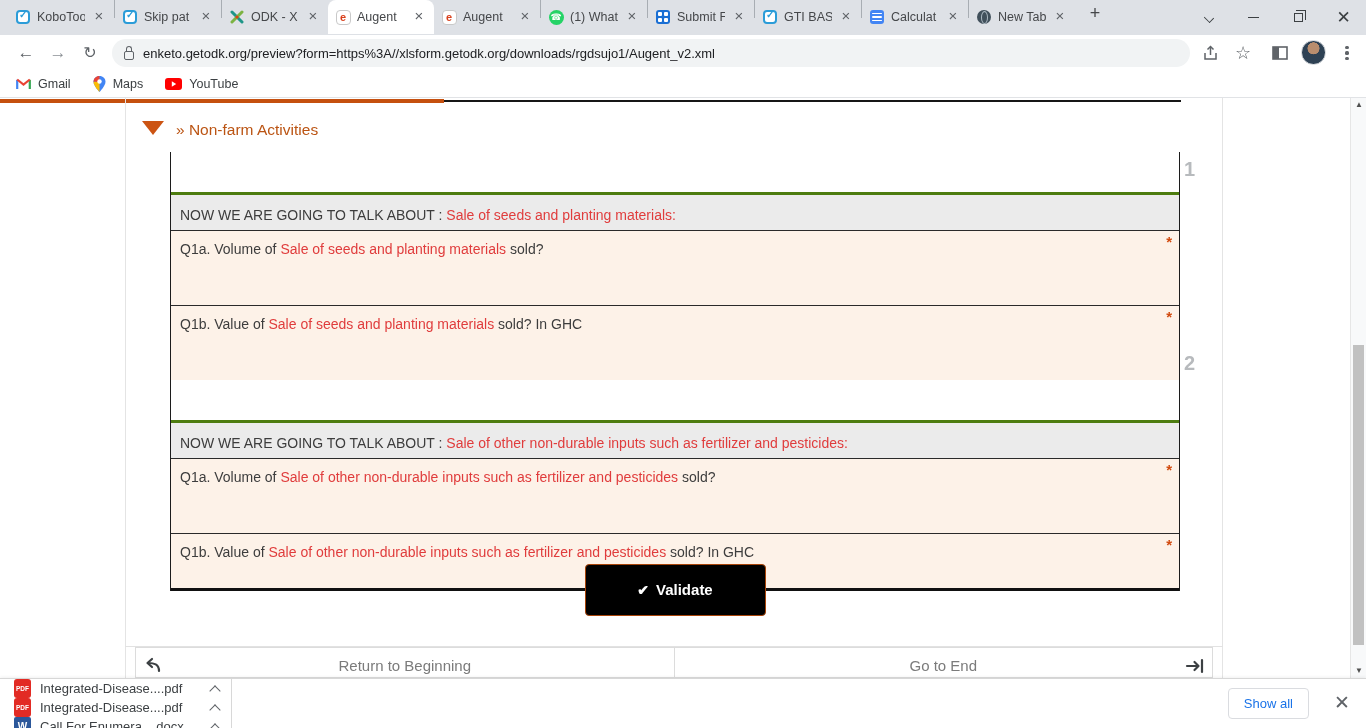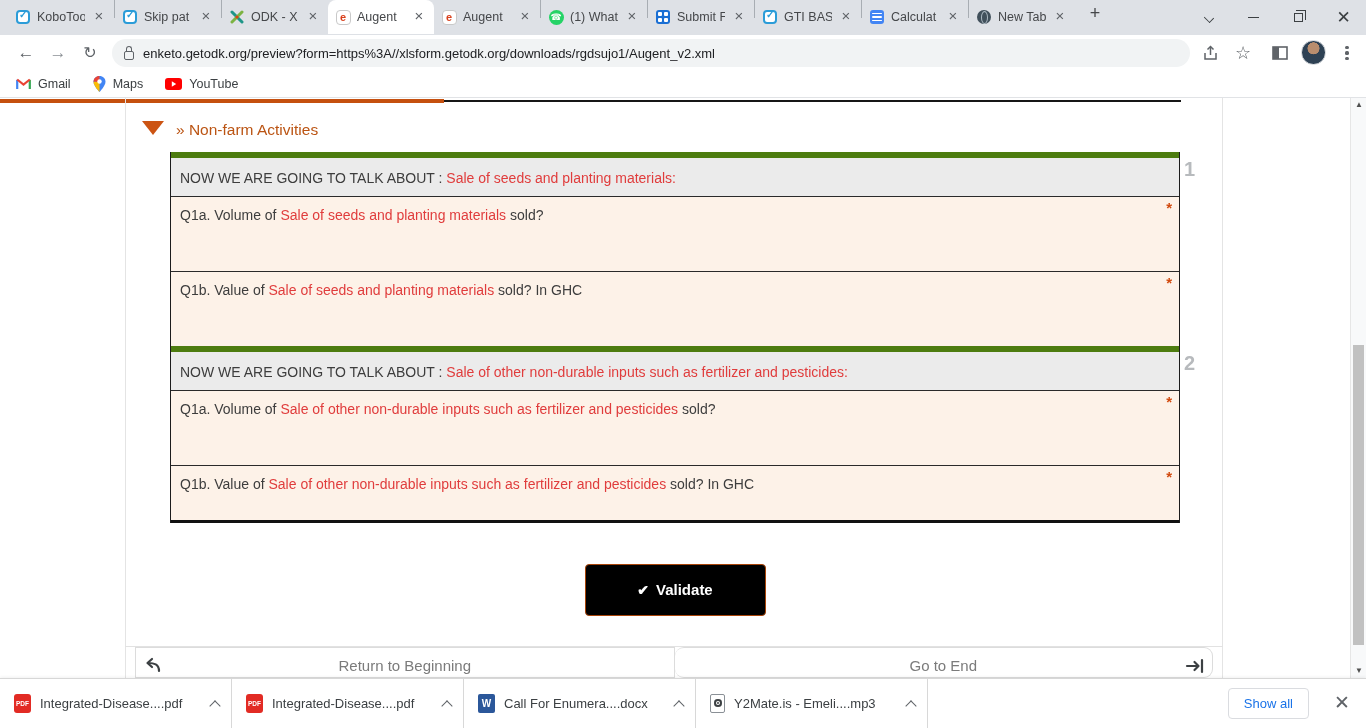--- a/index.html
+++ b/index.html
@@ -59,44 +59,44 @@
   .paper-edge { position:absolute; top:0; width:1px; height:580px; background:#e4e4e4; }
   .progress-done { position:absolute; left:0; top:1px; width:444px; height:4px; background:#c5500f; }
   .progress-rest { position:absolute; left:444px; top:2px; width:737px; height:2px; background:#161616; }
 
   .group-toggle { position:absolute; left:142px; top:23px; width:0; height:0; border-left:11px solid transparent; border-right:11px solid transparent; border-top:14px solid #cc5413; }
   .group-title { position:absolute; left:176px; top:23px; font-size:15.5px; font-weight:normal; color:#bb5413; }
 
   .formtable { position:absolute; left:170px; top:54px; width:1010px; border-left:1px solid #1c1c1c; border-right:1px solid #1c1c1c; }
   .row { font-size:14px; color:#3d3d3d; padding:11px 9px; position:relative; line-height:1.35; }
   .row .hl { color:#e03c3c; }
-  .row.note { height:44px; background:#ebebeb; border-top:6px solid #4d7c0f; }
+  .row.note { height:38px; background:#ebebeb; border-top:3px solid #4d7c0f;margin-top:40px; }
   .row.question { height:75px; background:#fdf2e8; border-top:1px solid #2a2a2a; padding-top:9px; }
   .row.question.last { border-bottom:3px solid #111; height:58px; }
   .row .req { position:absolute; top:1px; right:7px; color:#d24a0e; font-size:15px; font-weight:bold; }
   .qnum { position:absolute; left:1184px; font-size:20px; font-weight:bold; color:#b7babd; }
 
   .validate-wrap { position:absolute; left:170px; top:466px; width:1010px; text-align:center; }
   .validate-btn { display:inline-block; width:181px; height:52px; background:#000000; border:1px solid #a84409; border-radius:4px; color:#fff; font-size:15px; font-weight:bold; line-height:50px; cursor:pointer; }
   .validate-btn .chk { margin-right:7px; font-size:14px; }
 
   .nav-line { position:absolute; left:125px; top:548px; width:1098px; height:1px; background:#e2e2e2; }
   .formnav { position:absolute; left:135px; top:549px; width:1078px; height:31px; display:flex; }
   .formnav .fbtn { flex:1; position:relative; border:1px solid #dcdcdc; background:#fff; text-align:center; color:#7b7b7b; font-size:15px; padding-top:9px; cursor:pointer; }
-  .formnav .fbtn + .fbtn { border-left:none;border-radius:9px; }
+  .formnav .fbtn + .fbtn { border-left:none; }
   .fnav-ic { position:absolute; top:9px; width:22px; height:18px; }
 
   
   .scrollbar { position:absolute; left:1350px; top:98px; width:16px; height:580px; background:#f8f9fa; border-left:1px solid #e6e6e6; }
   .sb-arrow { position:absolute; left:0; width:16px; height:14px; color:#505050; font-size:8px; text-align:center; line-height:14px; }
   .sb-thumb { position:absolute; left:2px; top:247px; width:11px; height:300px; background:#c1c1c1; }
 
   
   .dlbar { position:absolute; left:0; top:678px; width:1366px; height:50px; background:#fff; border-top:1px solid #d7d7d7; box-shadow:0 -1px 3px rgba(0,0,0,.06); }
-  .dlitems { position:absolute; left:0; top:0; height:49px; display:flex; }
+  .dlitems { position:absolute; left:0; top:0; height:49px; display:flex;flex-direction:column; }
   .dlitem { width:232px; height:49px; display:flex; align-items:center; gap:9px; padding:0 10px 0 14px; border-right:1px solid #d8d8d8; cursor:pointer; }
   .dlitem .fname { flex:1; font-size:13px; color:#3c4043; white-space:nowrap; overflow:hidden; }
   .dl-caret { width:12px; height:8px; position:relative; flex:none; }
   .dl-caret:after { content:""; position:absolute; left:2px; top:2px; width:7px; height:7px; border-left:1.6px solid #5f6368; border-top:1.6px solid #5f6368; transform:rotate(45deg); }
   .ic-pdf { width:17px; height:19px; background:#e22b24; border-radius:3px; color:#fff; font-size:6.5px; font-weight:bold; text-align:center; line-height:19px; flex:none; }
   .ic-doc { width:17px; height:19px; background:#2b579a; border-radius:2px; color:#fff; font-size:10px; font-weight:bold; text-align:center; line-height:19px; flex:none; }
   .ic-mp3 { width:15px; height:19px; background:#fff; border:1.4px solid #8a9096; border-radius:2px; position:relative; flex:none; }
   .ic-mp3:after { content:""; position:absolute; left:2.5px; top:4px; width:8px; height:8px; background:#3c4043; border-radius:50%; box-shadow:inset 0 0 0 2px #3c4043, inset 0 0 0 3px #fff; }
   .showall { position:absolute; right:57px; top:9px; padding:7px 15px; border:1px solid #dadce0; border-radius:4px; color:#1a73e8; font-size:13px; background:#fff; cursor:pointer; }
   .dlclose { position:absolute; right:16px; top:12px; font-size:19px; color:#5f6368; cursor:pointer; }

